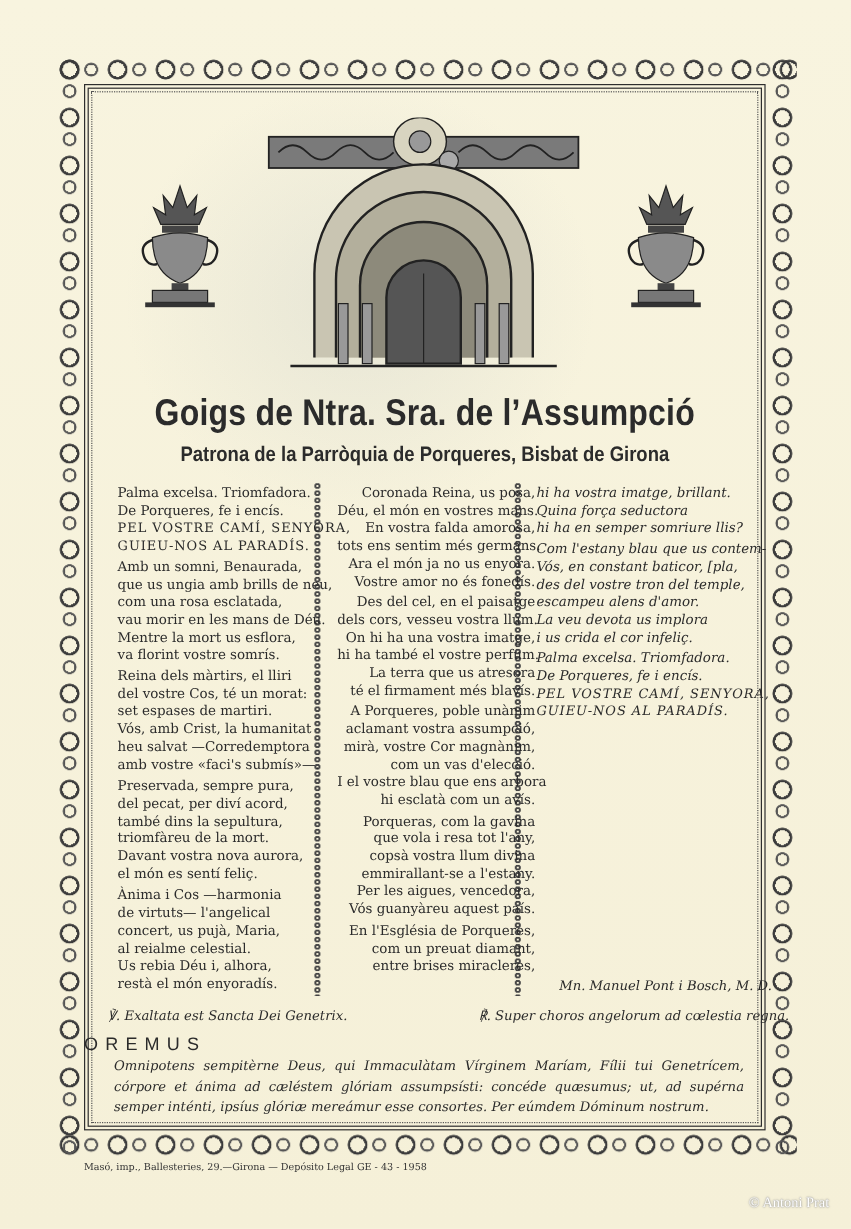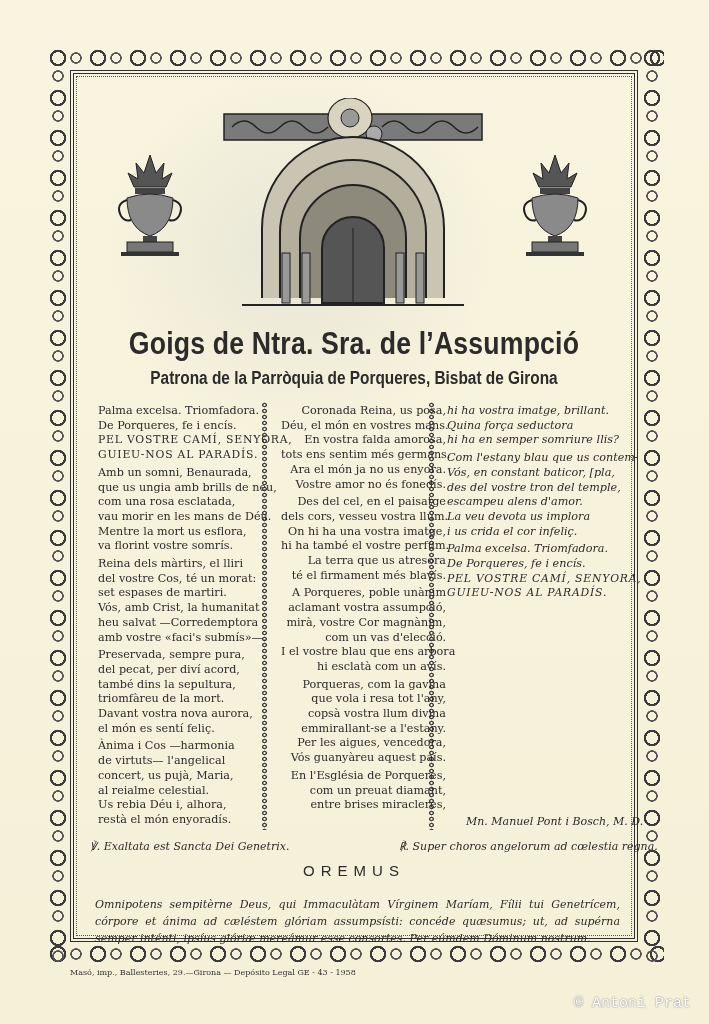--- a/index.html
+++ b/index.html
@@ -74,36 +74,35 @@
   }
   .div-1 { left:262px; }
   .div-2 { left:429px; }
   .signature { position:absolute; left:466px; top:815px; font-size:11px; font-style:italic; }
   .versicle {
     position:absolute; top:838px; font-style:italic; font-size:11px; color:#2b2b2b;
   }
   .v-left { left:90px; }
   .v-right { left:387px;margin-left:12px; }
   .oremus-title {
-    position:absolute; left:70px; width:568px; top:862px; text-align:center;
+    position:absolute; left:70px; width:568px; top:862px; text-align:left;
     font-family:"Liberation Sans", sans-serif; font-size:15px; letter-spacing:6px; color:#2b2b2b;
   }
   .oremus-body {
     position:absolute; left:95px; width:525px; top:880px;
     font-style:italic; font-size:11px; line-height:17px; color:#2b2b2b;
     text-align:justify;
-    margin-top:16px;
   }
   .printer {
     position:absolute; left:70px; width:568px; top:968px; text-align:left;
     font-size:8px; color:#333;
   }
   .watermark {
     position:absolute; right:18px; top:995px;
-    font-family:Liberation Mono, monospace; font-size:15px; color:#ffffff;
+    font-family:Liberation Serif, serif; font-size:12px; color:#ffffff;
     text-shadow:0 0 2px #999, 0 0 1px #888;
     text-align:right;
   }
 </style>
 </head>
 <body>
 
 <div class="page-bg"></div>
 
 <div class="outer-frame">

